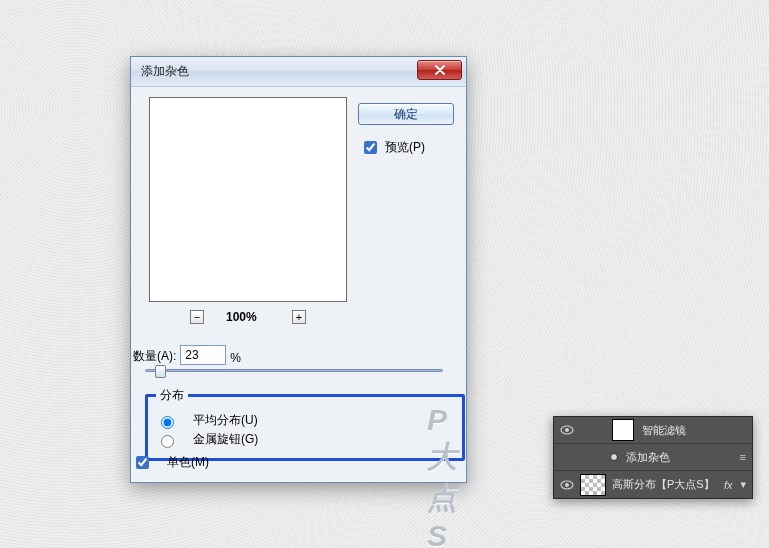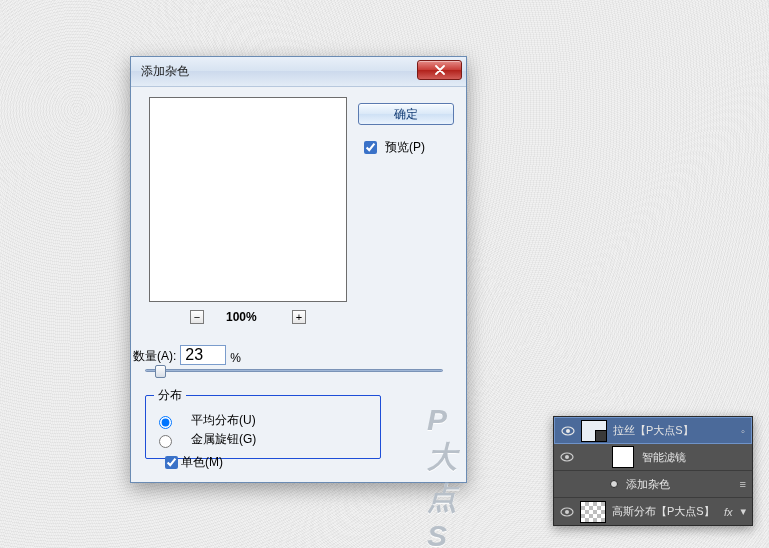--- a/index.html
+++ b/index.html
@@ -99,48 +99,48 @@
 
   .amount-row {
     position:absolute; left: 2px; top: 258px;
     display:flex; align-items:flex-end; gap:4px;
   }
   .amount-input {
     width: 46px; height: 20px;
     border: 1px solid #7a9ccc;
     background:#fff;
     padding: 0 4px;
-    font-size: 16px;
+    font-size: 12px;
     font-family: inherit;
   }
   .slider-wrap {
     position:absolute; left: 14px; top: 282px; width: 298px;
   }
   .slider-track {
     height: 3px; background:#9fb6d6; border:1px solid #7a93b7; border-radius:2px;
     position:relative;
   }
   .slider-thumb {
     position:absolute; top:-5px; width:11px; height:13px;
     background: linear-gradient(#fefefe,#d6dde7);
     border:1px solid #6b84a5; border-radius:2px;
   }
 
   fieldset.dist {
     position:absolute; left:14px; top:300px;
-    width: 236px; border:1px solid #1d4ed8; border-radius:2px;
+    width: 320px; border:3px solid #1d4ed8; border-radius:2px;
     padding: 6px 8px 8px 8px; margin:0;
   }
   fieldset.dist legend { padding:0 4px; }
   .radio-row { display:flex; align-items:center; gap:16px; margin: 2px 0; }
   .radio-row input { width:13px;height:13px; }
 
   .mono-row {
-    position:absolute; left:30px; top: 366px;
-    display:flex; align-items:center; gap:0;
+    position:absolute; left:1px; top: 366px;
+    display:flex; align-items:center; gap:15px;
   }
   .mono-row input { accent-color:#3a72c8; width:13px;height:13px; }
 
   .watermark {
     position:absolute; left: 296px; top: 316px;
     font-size: 30px; color:#b8c0c9; letter-spacing: 2px;
     font-family: Arial, sans-serif; font-style: italic; font-weight: 600;
     pointer-events:none;
     text-shadow: 0 1px 0 #fff;
   }
@@ -260,31 +260,20 @@
       <input type="checkbox" checked="" style="">
       <span>单色(M)</span>
     </label>
 
     <div class="watermark">P大点S</div>
   </div>
 </div>
 
 <div class="layers">
 
-  <div class="layer-row selected">
-    <div class="eye">
-      <svg width="14" height="10" viewBox="0 0 14 10">
-          <ellipse cx="7" cy="5" rx="6" ry="4" fill="none" stroke="#e9e9e9" stroke-width="1.2"></ellipse>
-          <circle cx="7" cy="5" r="2" fill="#e9e9e9"></circle>
-        </svg>
-    </div>
-    <div class="thumb smart"></div>
-    <span class="layer-name">拉丝【P大点S】</span>
-    <span class="chev">◦</span>
-  </div>
 
   <div class="layer-row">
     <div class="eye">
       <svg width="14" height="10" viewBox="0 0 14 10">
           <ellipse cx="7" cy="5" rx="6" ry="4" fill="none" stroke="#cfcfcf" stroke-width="1.2"></ellipse>
           <circle cx="7" cy="5" r="2" fill="#cfcfcf"></circle>
         </svg>
     </div>
     <div class="sf-sub" style="display:flex;align-items:center;gap:6px;">
       <div class="mask-thumb"></div>

